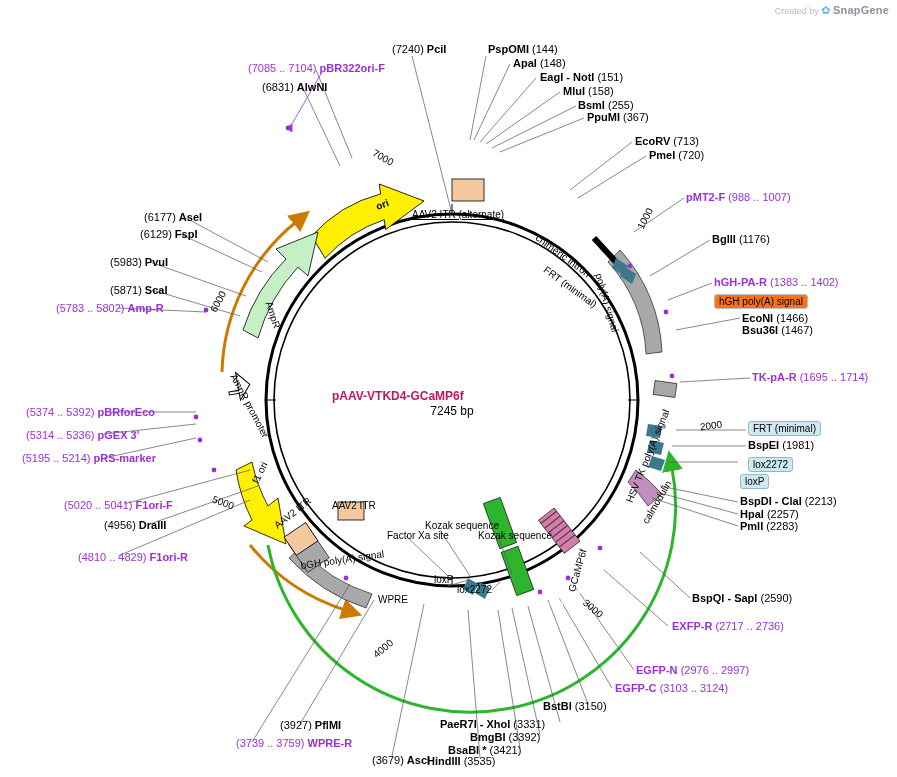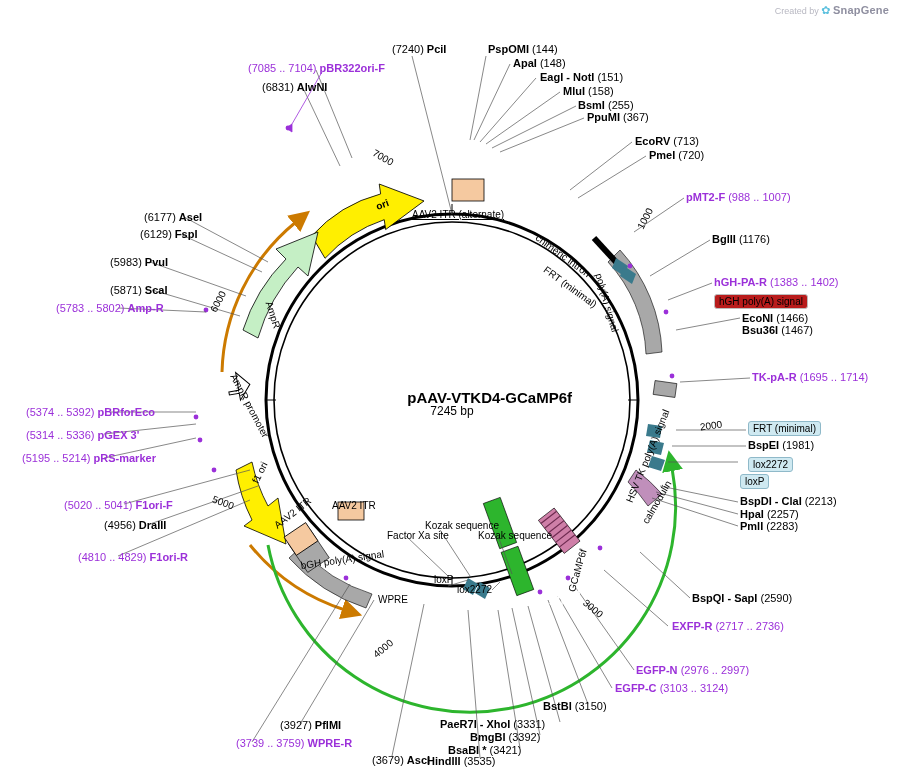--- a/index.html
+++ b/index.html
@@ -11,25 +11,25 @@
     overflow:hidden;
   }
   .stage{position:absolute;left:0;top:0;width:897px;height:777px;}
   svg.map{position:absolute;left:0;top:0;width:897px;height:777px;}
   .lbl{position:absolute;white-space:nowrap;font-size:11px;color:#000;line-height:12px;}
   .lbl b{font-weight:bold;}
   .pos{color:#000;font-weight:normal;margin-top:24px;}
   .purple{color:#9b30d9;}
   .purple b{color:#9b30d9;font-weight:bold;}
   .tickno{position:absolute;font-size:10px;color:#000;}
-  .title{position:absolute;text-align:right;font-size:15px;font-weight:bold;color:#000000;}
+  .title{position:absolute;text-align:left;font-size:12px;font-weight:bold;color:#be185d;}
   .subtitle{position:absolute;text-align:center;font-size:12px;color:#000;}
   .feat{position:absolute;font-size:10px;color:#000;white-space:nowrap;}
   .chip{position:absolute;font-size:10px;color:#000;border:1px solid #8fb9c9;background:#cfe9f1;border-radius:3px;padding:1px 4px;white-space:nowrap;}
-  .chip.gray{background:#b91c1c;border-color:#bdbdbd;text-align:right;}
+  .chip.gray{background:#f97316;border-color:#bdbdbd;text-align:right;}
   .credit{position:absolute;right:8px;top:4px;font-size:9px;color:#b8b8c2;}
   .credit .sg{color:#8f8fa0;font-size:11px;font-weight:bold;letter-spacing:.2px;}
   .credit .leaf{color:#5bc0de;font-size:11px;}
 </style>
 </head>
 <body>
 
 <div class="stage">
 
   <div class="credit">

